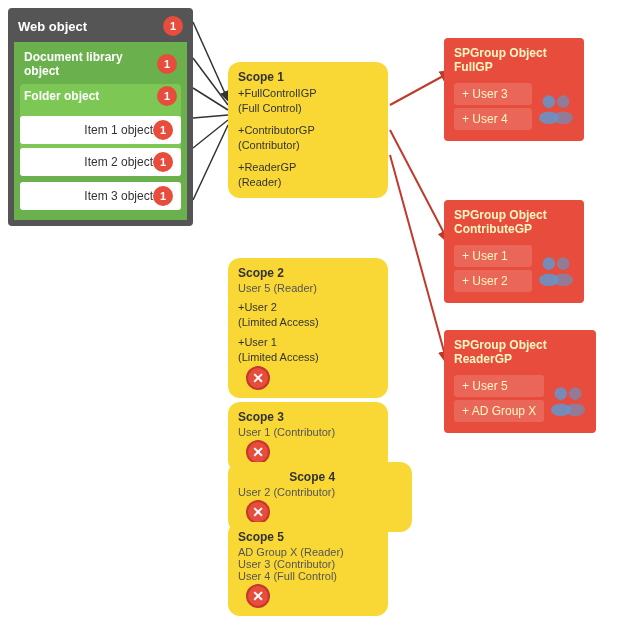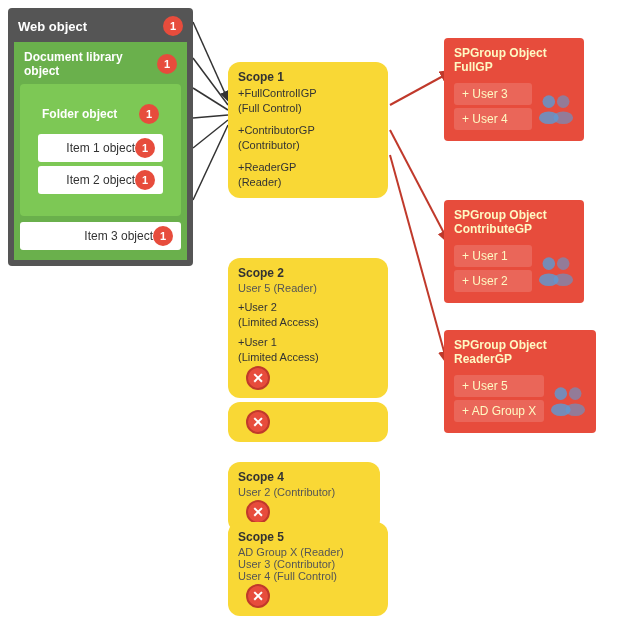--- a/index.html
+++ b/index.html
@@ -61,21 +61,21 @@
       font-size: 12px;
       font-weight: 600;
       padding: 2px 4px 6px 4px;
       display: flex;
       align-items: center;
       justify-content: space-between;
     }
     .folder-panel {
       background: #7dc855;
       border-radius: 4px;
-      padding: 18px;
+      padding: 0;
       margin-top: 0px;
     }
     .folder-title {
       color: #fff;
       font-size: 12px;
       font-weight: 600;
       padding: 2px 4px 6px 4px;
       display: flex;
       align-items: center;
       justify-content: space-between;
@@ -260,25 +260,29 @@
         <div class="scope-entry">+User 2<br>(Limited Access)</div>
         <div style="height:4px;"></div>
         <div class="scope-entry">+User 1<br>(Limited Access)</div>
       </div>
       <div class="x-icon">✕</div>
     </div>
   </div>
 
   <div class="scope-box" style="left:228px; top:402px; width:160px;">
     <div class="scope-has-x">
+      <div>
+        <div class="scope-title">Scope 3</div>
+        <div class="scope-subtitle">User 1 (Contributor)</div>
+      </div>
       <div class="x-icon">✕</div>
     </div>
   </div>
 
-  <div class="scope-box" style="left:228px; top:462px; width:152px;">
+  <div class="scope-box" style="left:228px; top:462px; width:184px;text-align:right;">
     <div class="scope-has-x">
       <div>
         <div class="scope-title">Scope 4</div>
         <div class="scope-subtitle">User 2 (Contributor)</div>
       </div>
       <div class="x-icon">✕</div>
     </div>
   </div>
 
   <div class="scope-box" style="left:228px; top:522px; width:160px;">

